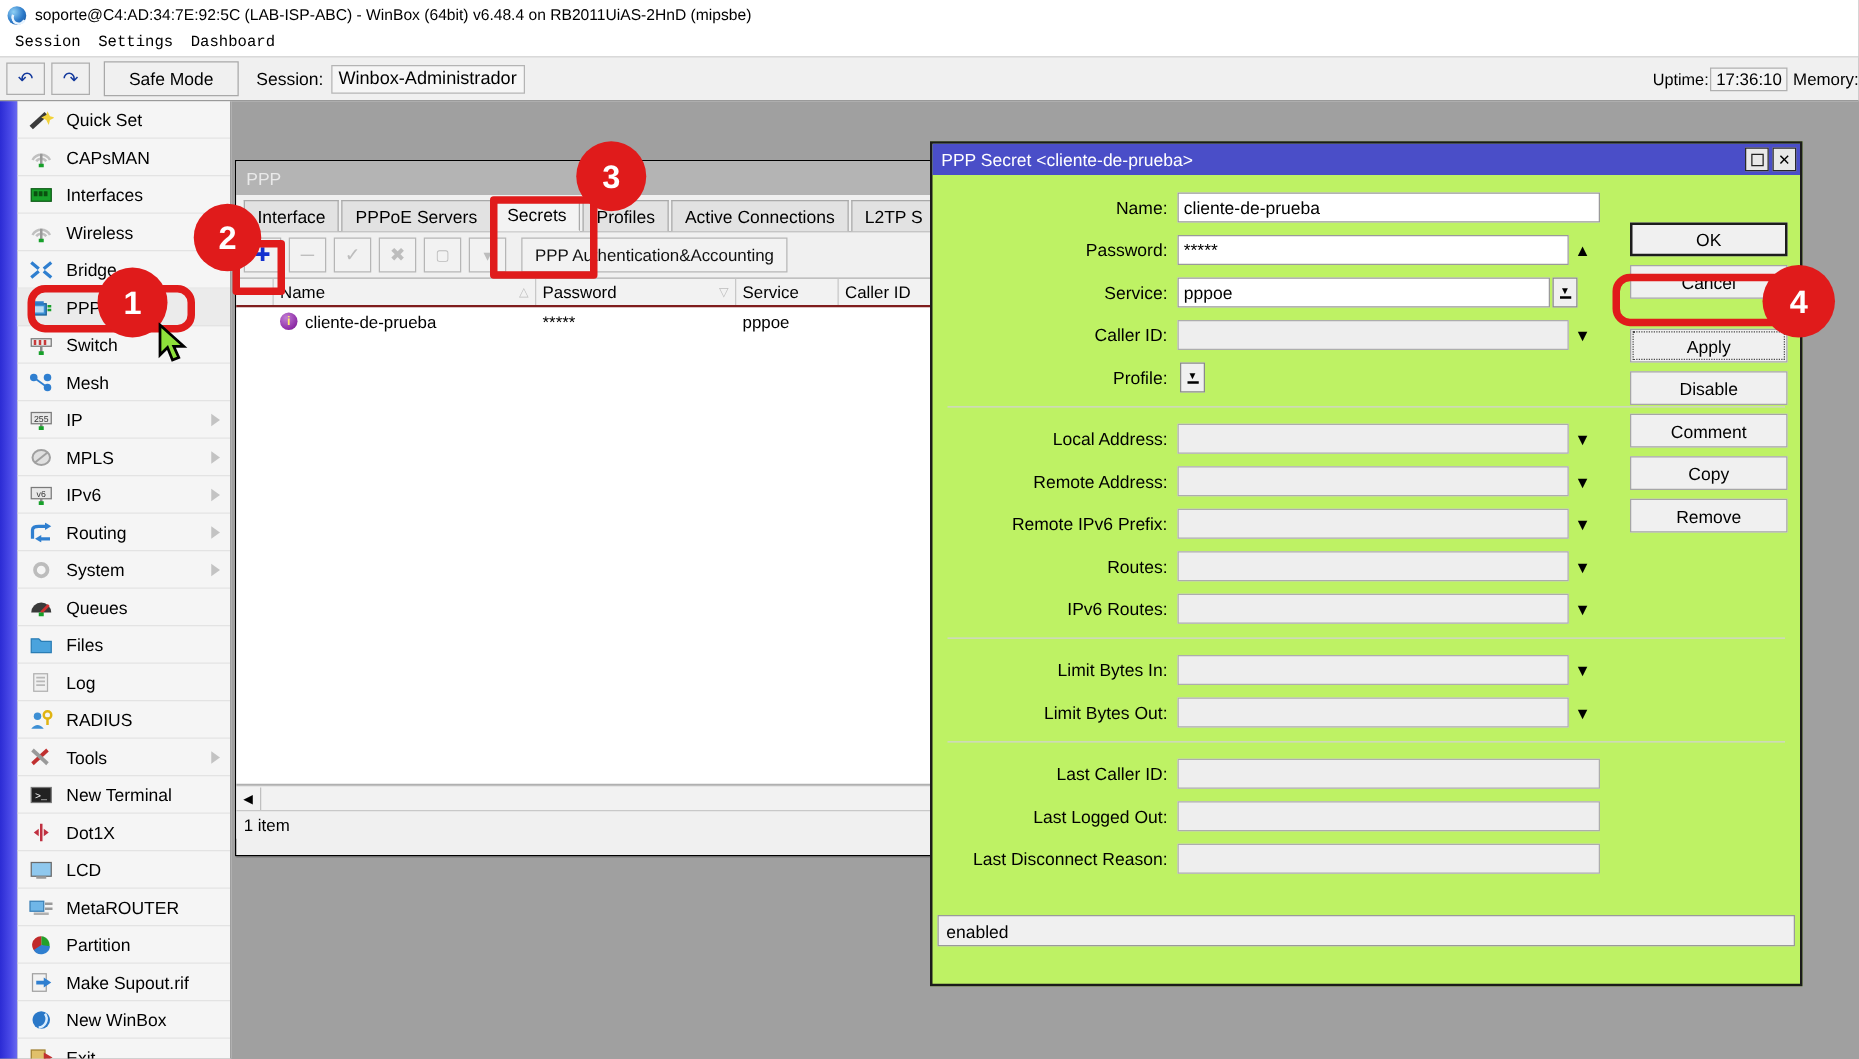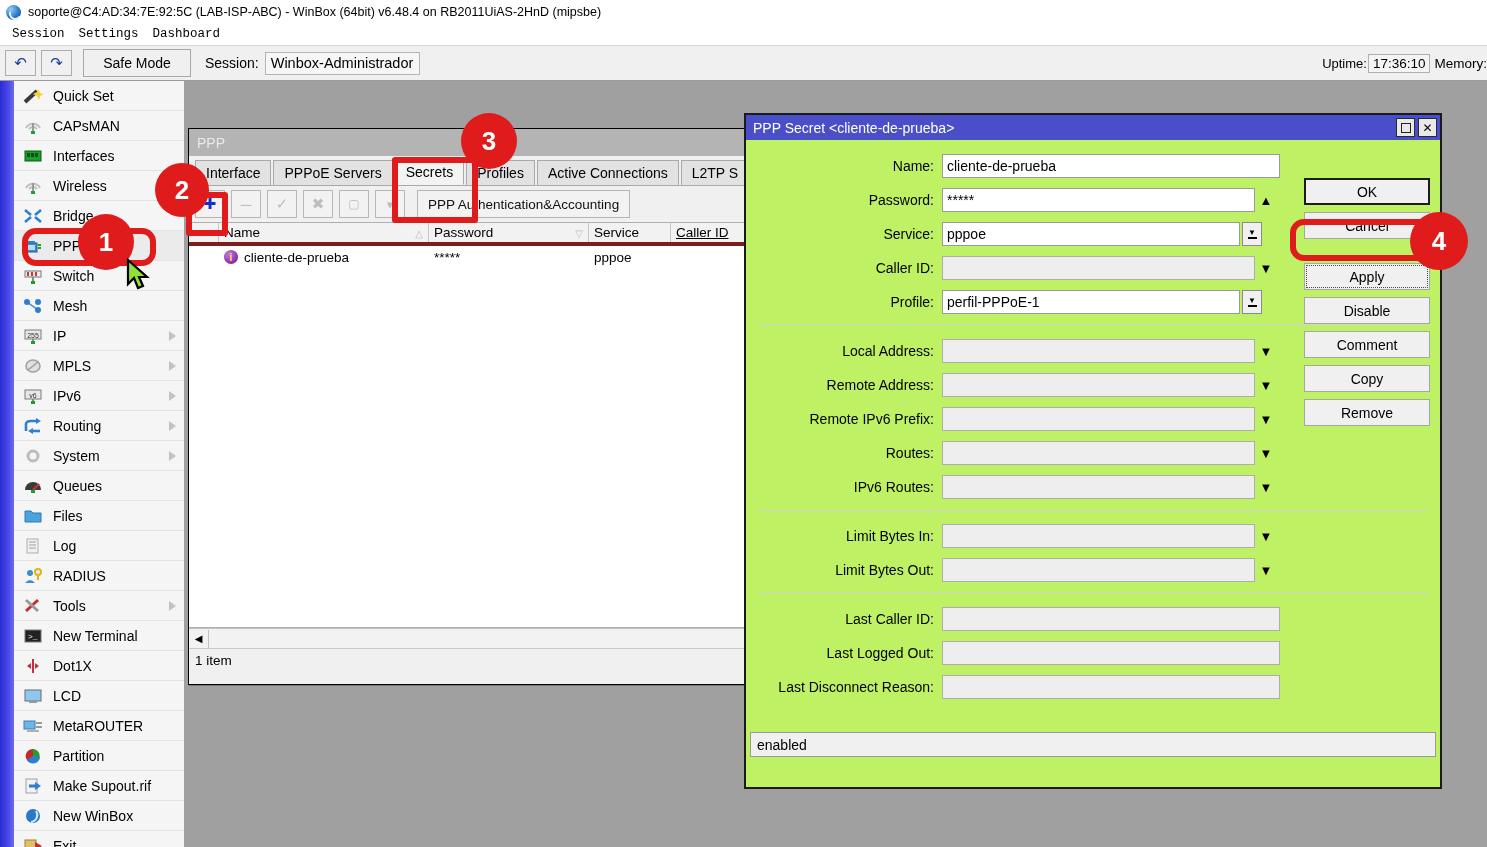--- a/index.html
+++ b/index.html
@@ -112,21 +112,21 @@
   .ppp-toolbar { height: 36px; display:flex; align-items:center; padding: 3px 6px; background:#f0f0f0; }
   .ppp-tb-btn {
     width: 30px; height: 28px; border:1px solid #b6b6b6; background:#f2f2f2;
     margin-right: 6px; display:flex; align-items:center; justify-content:center; font-size:15px; color:#bdbdbd;
   }
   .ppp-tb-btn.active { color:#1330cf; }
   .ppp-auth-btn {
     height: 28px; border:1px solid #b6b6b6; background:#f2f2f2; padding: 0 10px;
     display:flex; align-items:center; font-size: 13.5px; color:#111; margin-left: 6px;
   }
-  .table-head { display:flex; height: 24px; background:#f2f2f2; border-top:1px solid #b0b0b0; border-bottom:4px solid #7f1d1d; }
+  .table-head { display:flex; height: 24px; background:#f2f2f2; border-top:1px solid #b0b0b0; border-bottom:2px solid #7f1d1d; }
   .th { border-right:1px solid #c8c8c8; display:flex; align-items:center; padding-left:5px; font-size:13.5px; position:relative;}
   .th .sort { position:absolute; right:5px; top:50%; transform:translateY(-50%); font-size:10px; color:#bdbdbd;}
   .table-body { background:#fff; height: 382px; border-bottom:1px solid #b0b0b0; }
   .trow { display:flex; height: 22px; align-items:center; }
   .td { padding-left:5px; font-size:13.5px; display:flex; align-items:center; }
   .info-dot {
     width:14px;height:14px;border-radius:50%;
     background: radial-gradient(circle at 35% 30%, #c07dd4 0%, #8e2ca6 70%, #641a78 100%);
     color:#ffe96a; font-size:10px; font-weight:bold; display:flex; align-items:center; justify-content:center;
     margin-right:6px; flex:none;
@@ -540,21 +540,21 @@
         <span>Name</span>
         <span class="sort">△</span>
       </div>
       <div class="th" style="width:160px;">
         <span>Password</span>
         <span class="sort">▽</span>
       </div>
       <div class="th" style="width:82px;">
         <span>Service</span>
       </div>
-      <div class="th" style="width:76px;border-right:none;text-decoration:underline;">
+      <div class="th" style="width:76px;border-right:none;">
         <span>Caller ID</span>
       </div>
     </div>
 
     <div class="table-body" id="secrets-rows">
         <div class="trow">
           <div class="td" style="width:30px;"></div>
           <div class="td" style="width:210px;">
             <span class="info-dot">i</span>
             <span>cliente-de-prueba</span>
@@ -604,21 +604,20 @@
               <span style="display:block;width:9px;height:1.5px;background:#000;margin-top:1px;"></span>
             </div>
           </div>
           <div class="frow">
             <div class="flabel">Caller ID:</div>
             <div class="finput empty" style="width: 313px;"></div>
             <div class="arrow-plain">▼</div>
           </div>
           <div class="frow">
             <div class="flabel">Profile:</div>
-            <div class="finput" style="width: 298px;">perfil-PPPoE-1</div>
             <div class="arrow-boxed">
               <span style="font-size:8px;">▼</span>
               <span style="display:block;width:9px;height:1.5px;background:#000;margin-top:1px;"></span>
             </div>
           </div>
           <div class="sep"></div>
           <div class="frow">
             <div class="flabel">Local Address:</div>
             <div class="finput empty" style="width: 313px;"></div>
             <div class="arrow-plain">▼</div>

